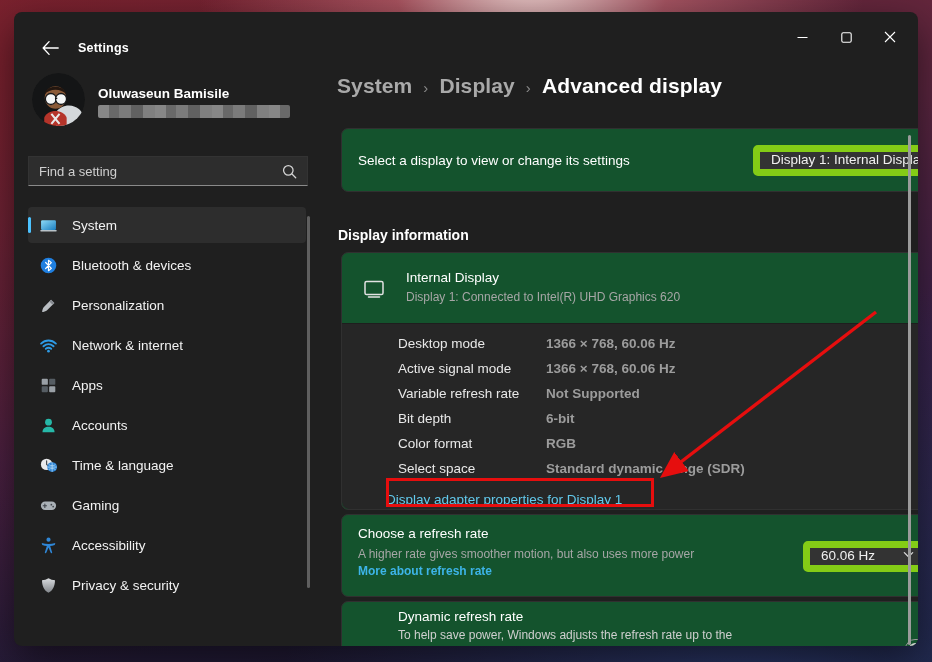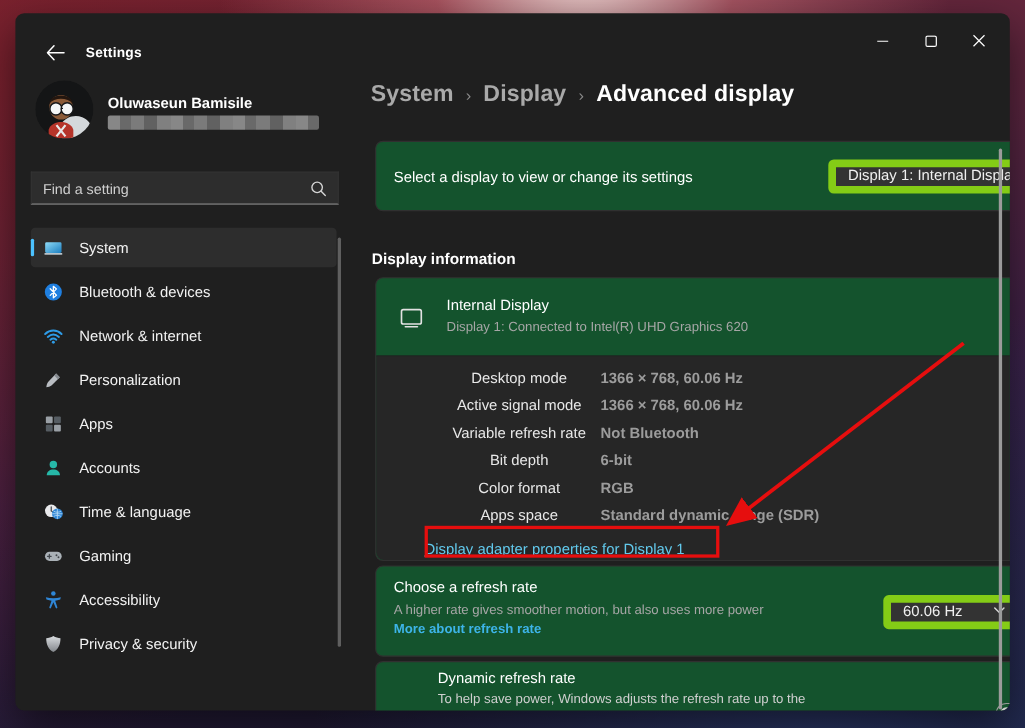--- a/index.html
+++ b/index.html
@@ -60,21 +60,21 @@
   .section-title{ position:absolute; left:324px; top:215px; font-size:14px; font-weight:700; }
   .card2{ top:240px; height:258px; }
   .card2-head{ position:relative; height:70px; }
   .monitor-ic{ position:absolute; left:20px; top:24px; }
   .card2-title{ position:absolute; left:64px; top:17px; font-size:13.5px; }
   .card2-sub{ position:absolute; left:64px; top:37px; font-size:12px; color:#a6a6a6; }
   .chev-up-btn{ position:absolute; right:15px; top:26px; background:none; border:none; cursor:pointer; }
   .card2-details{ position:absolute; left:0; right:0; top:70px; bottom:0; background:#262626;
     border-top:1px solid #1e1e1e; border-radius:0 0 7px 7px; padding-top:7px; }
   .detail-row{ height:25px; display:flex; align-items:center; margin-left:56px; }
-  .d-label{ width:148px; font-size:13.5px; color:#e8e8e8;text-align:center; }
+  .d-label{ width:148px; font-size:13.5px; color:#e8e8e8; }
   .d-value{ font-size:13.5px; color:#9c9c9c;font-weight:bold; }
   .adapter-row{ height:26px; display:flex; align-items:flex-end; margin-left:44px;text-decoration:underline; }
   .adapter-link{ font-size:13.5px; color:#62c9ec; cursor:pointer; }
   .card3{ top:502px; height:83px; }
   .rr-title{ position:absolute; left:16px; top:11px; font-size:13.5px; }
   .rr-desc{ position:absolute; left:16px; top:31px; width:345px; font-size:12px; line-height:17px; color:#a6a6a6; }
   .rr-link{ color:#3db4e8; font-weight:700; cursor:pointer; }
   .dd2{ right:45px; top:26px; width:130px; height:31px; }
   .chev-up-btn2{ position:absolute; right:13px; top:30px; background:none; border:none; cursor:pointer; }
   .card4{ top:589px; height:60px; }
@@ -164,36 +164,36 @@
           <svg width="19" height="19" viewBox="0 0 24 24">
             <circle cx="12" cy="12" r="9.8" fill="#1f7fe0"></circle>
             <path d="M8.4 8.2 L15.6 15.6 L12 18.6 V5.4 L15.6 8.4 L8.4 15.8" fill="none" stroke="#fff" stroke-width="1.5" stroke-linejoin="round" stroke-linecap="round"></path>
           </svg>
         </span>
         <span class="nav-label">Bluetooth &amp; devices</span>
       </div>
       <div class="nav-item">
         <span class="nav-icon">
           <svg width="19" height="19" viewBox="0 0 24 24">
+            <path d="M15.2 4.6 L19.4 8.8 L10.2 18 C8.7 19.5 5.6 20.2 4 20.2 C4 18.6 4.7 15.5 6.2 14 Z" fill="#b9bdc2"></path>
+            <path d="M15.2 4.6 L19.4 8.8 L17.2 11 L13 6.8 Z" fill="#84898f"></path>
+          </svg>
+        </span>
+        <span class="nav-label">Personalization</span>
+      </div>
+      <div class="nav-item">
+        <span class="nav-icon">
+          <svg width="19" height="19" viewBox="0 0 24 24">
             <path d="M2.6 9.6 C8 4.4 16 4.4 21.4 9.6" fill="none" stroke="#2e9be6" stroke-width="2.3" stroke-linecap="round"></path>
             <path d="M5.6 13 C9.5 9.6 14.5 9.6 18.4 13" fill="none" stroke="#2e9be6" stroke-width="2.3" stroke-linecap="round"></path>
             <path d="M8.6 16.2 C10.6 14.6 13.4 14.6 15.4 16.2" fill="none" stroke="#2e9be6" stroke-width="2.3" stroke-linecap="round"></path>
             <circle cx="12" cy="19.2" r="1.7" fill="#2e9be6"></circle>
           </svg>
         </span>
         <span class="nav-label">Network &amp; internet</span>
-      </div>
-      <div class="nav-item">
-        <span class="nav-icon">
-          <svg width="19" height="19" viewBox="0 0 24 24">
-            <path d="M15.2 4.6 L19.4 8.8 L10.2 18 C8.7 19.5 5.6 20.2 4 20.2 C4 18.6 4.7 15.5 6.2 14 Z" fill="#b9bdc2"></path>
-            <path d="M15.2 4.6 L19.4 8.8 L17.2 11 L13 6.8 Z" fill="#84898f"></path>
-          </svg>
-        </span>
-        <span class="nav-label">Personalization</span>
       </div>
       <div class="nav-item">
         <span class="nav-icon">
           <svg width="19" height="19" viewBox="0 0 24 24">
             <rect x="3.4" y="3.4" width="7.8" height="7.8" rx="1.2" fill="#9aa0a6"></rect>
             <rect x="12.8" y="3.4" width="7.8" height="7.8" rx="1.2" fill="#565d63"></rect>
             <rect x="3.4" y="12.8" width="7.8" height="7.8" rx="1.2" fill="#565d63"></rect>
             <rect x="12.8" y="12.8" width="7.8" height="7.8" rx="1.2" fill="#9aa0a6"></rect>
           </svg>
         </span>
@@ -297,32 +297,32 @@
           <div class="detail-row">
             <span class="d-label">Desktop mode</span>
             <span class="d-value">1366 × 768, 60.06 Hz</span>
           </div>
           <div class="detail-row">
             <span class="d-label">Active signal mode</span>
             <span class="d-value">1366 × 768, 60.06 Hz</span>
           </div>
           <div class="detail-row">
             <span class="d-label">Variable refresh rate</span>
-            <span class="d-value">Not Bluetooth</span>
+            <span class="d-value">Not Supported</span>
           </div>
           <div class="detail-row">
             <span class="d-label">Bit depth</span>
             <span class="d-value">6-bit</span>
           </div>
           <div class="detail-row">
             <span class="d-label">Color format</span>
             <span class="d-value">RGB</span>
           </div>
           <div class="detail-row">
-            <span class="d-label">Apps space</span>
+            <span class="d-label">Select space</span>
             <span class="d-value">Standard dynamic range (SDR)</span>
           </div>
         </div>
       <div class="adapter-row">
         <span class="adapter-link">Display adapter properties for Display 1</span>
       </div>
     </div>
   </div>
 
   <div class="card card3">

